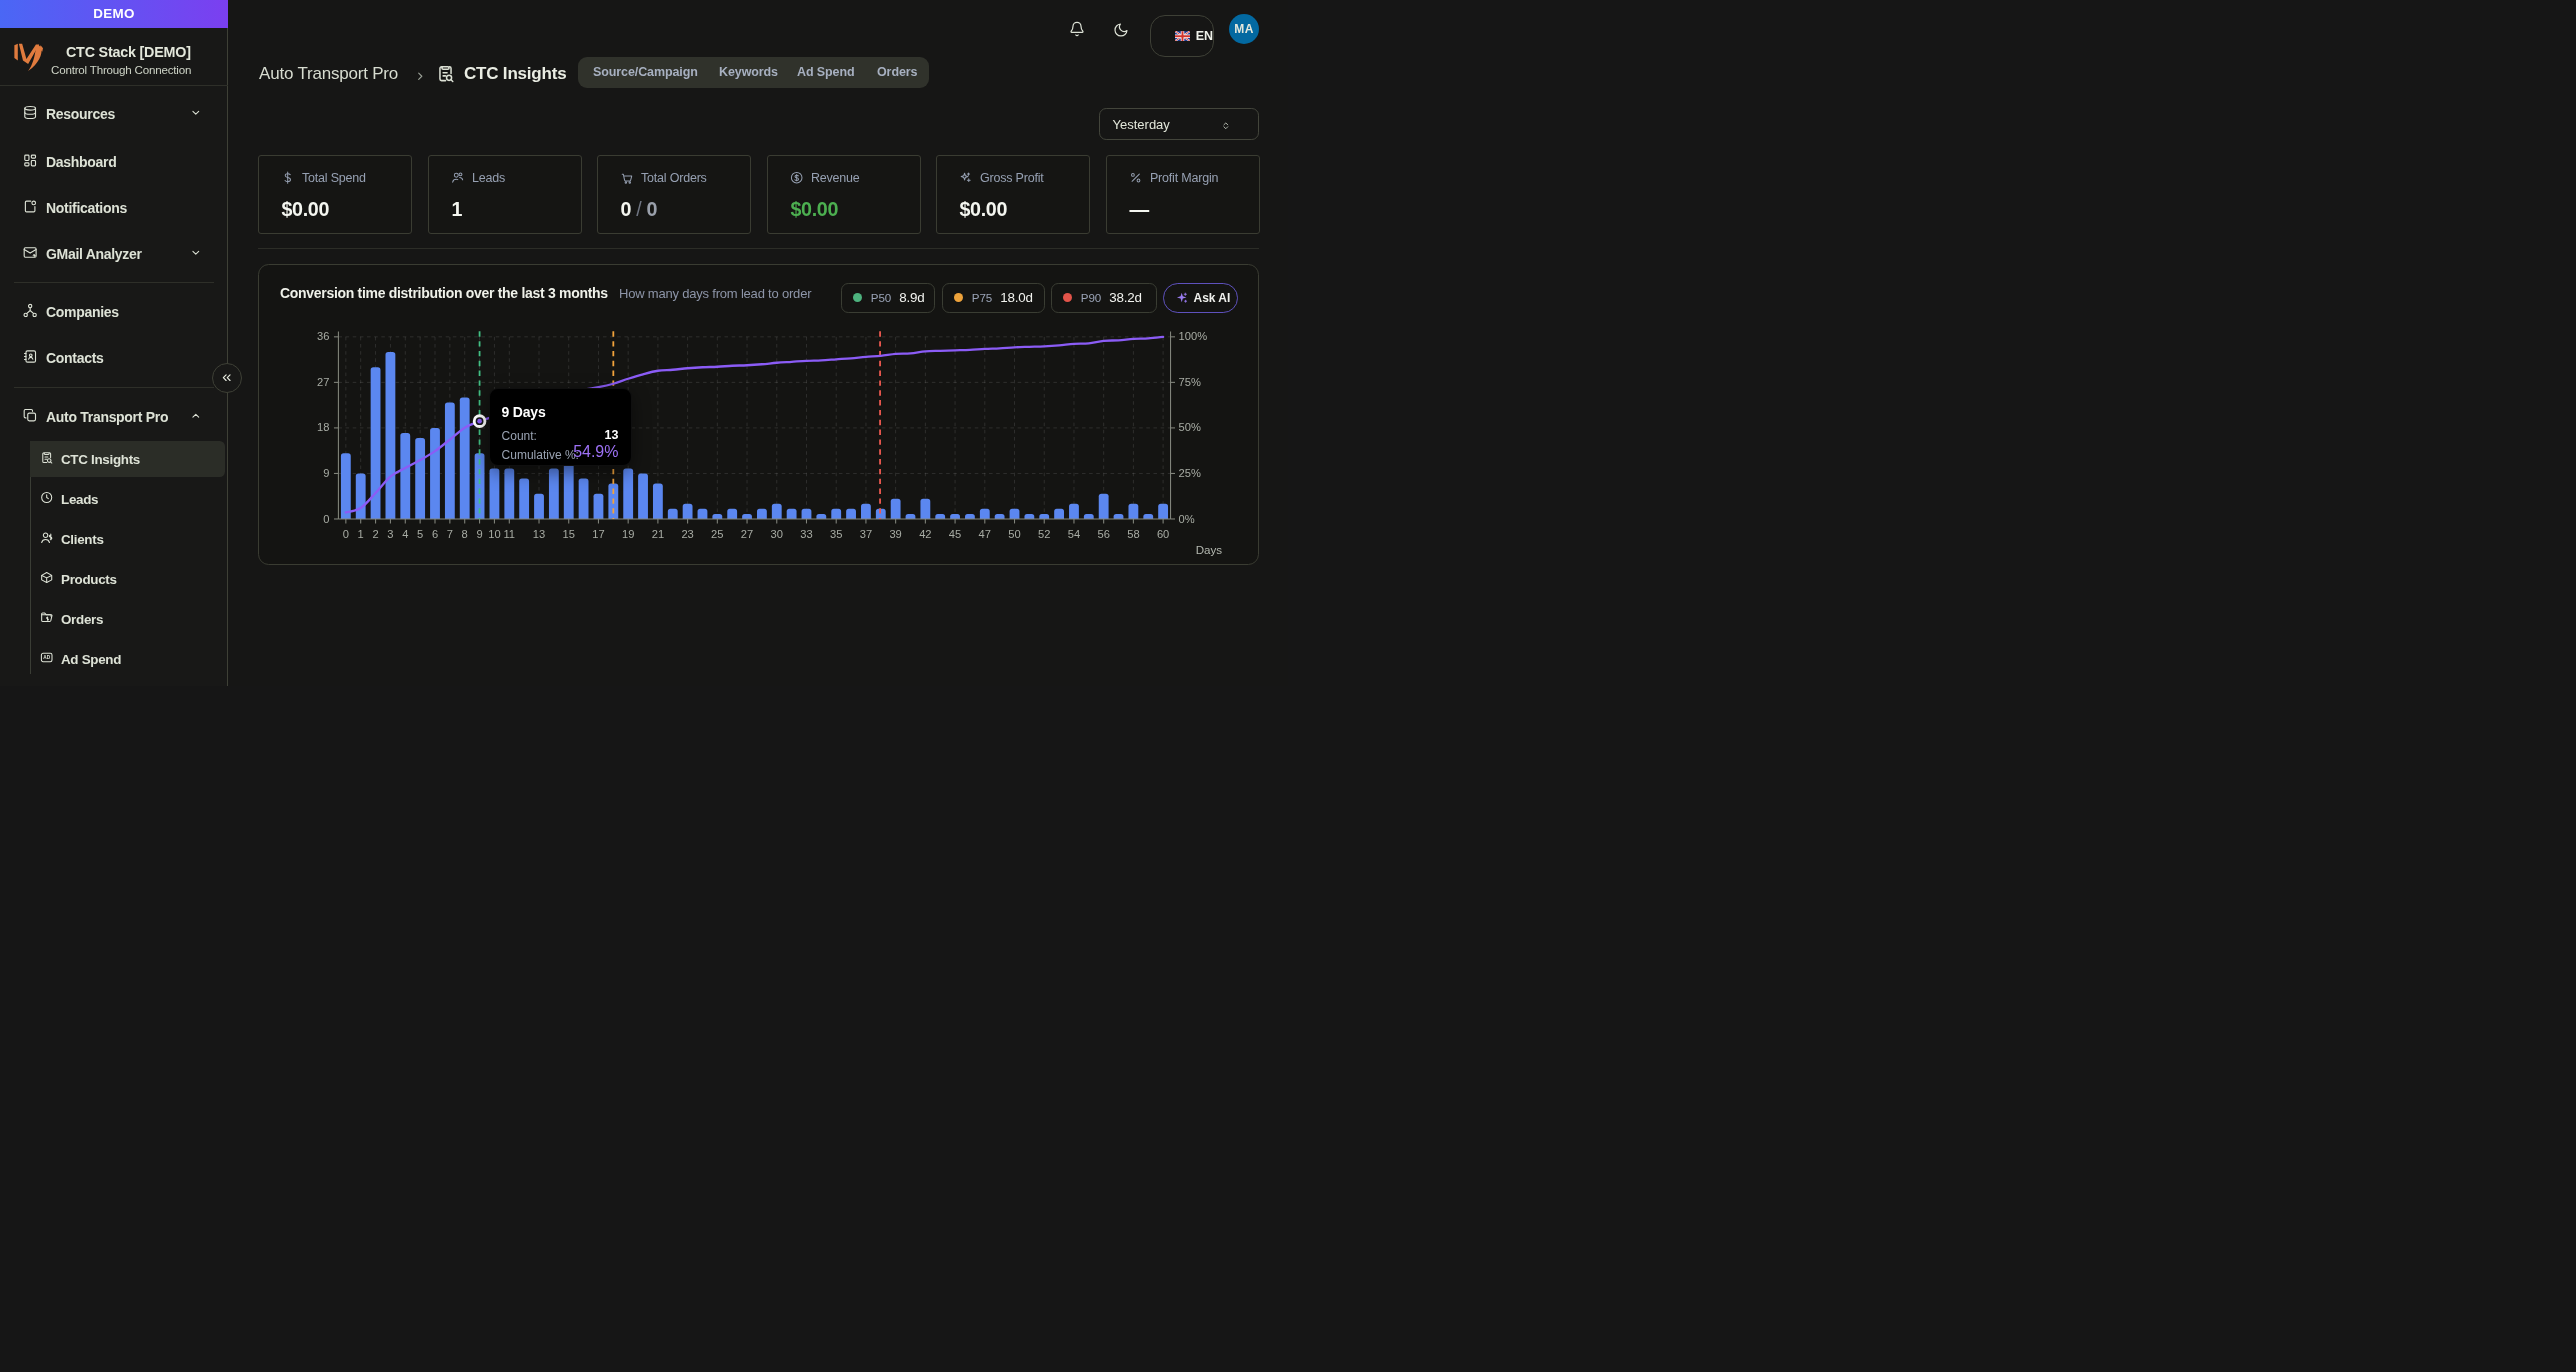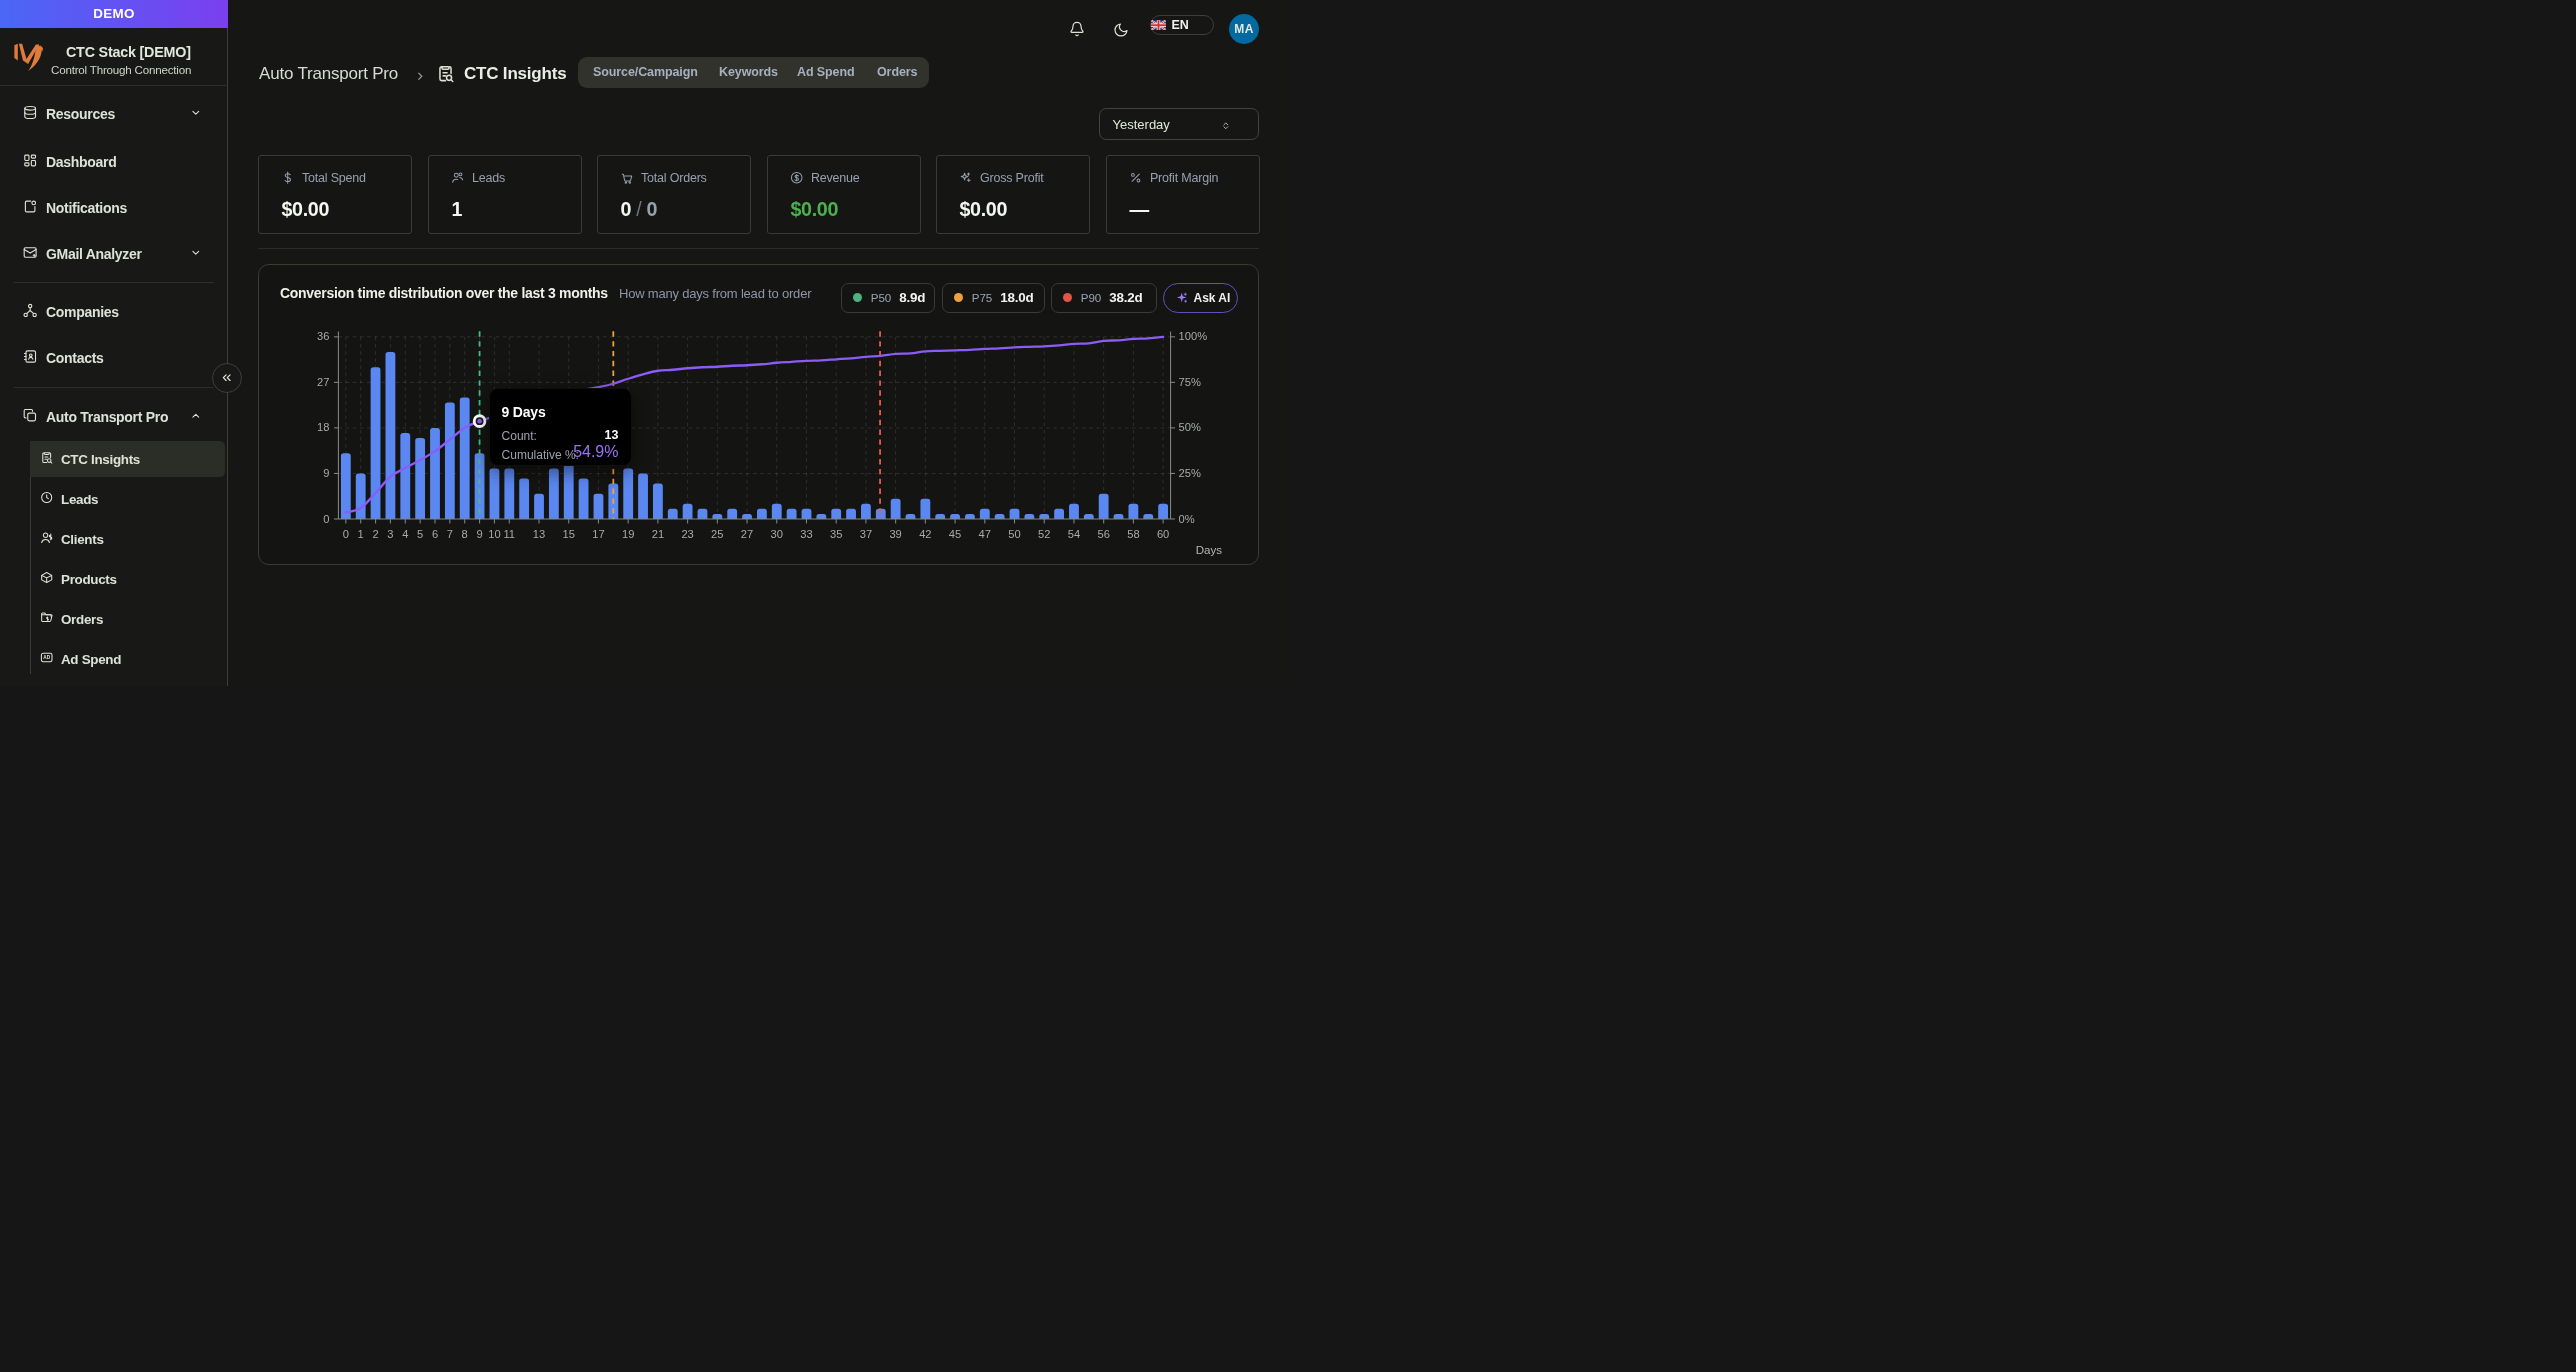--- a/index.html
+++ b/index.html
@@ -11,21 +11,21 @@
 .mitem .chev{position:absolute;left:190px;top:50%;transform:translateY(-50%)}
 .sdiv{position:absolute;left:14.3px;width:200px;height:0.9px;background:#2e2f29}
 .sub .tx{left:61px;font-size:13.4px}
 .sub .ic{left:39px}
 .card{position:absolute;background:#151513;border:0.9px solid #3a3c32;border-radius:3px}
 .clabel{position:absolute;left:22.4px;top:15px;display:flex;align-items:center;gap:7.2px;color:#96a0b2;font-size:12.5px;letter-spacing:-0.2px}
 .cval{position:absolute;left:22.4px;top:42px;font-size:19.7px;font-weight:700;color:#f4f6f0;letter-spacing:-0.3px}
 .pill{position:absolute;border:0.9px solid #3a3d33;border-radius:7.2px;display:flex;align-items:center}
 .dot{width:9px;height:9px;border-radius:50%;margin-left:10.7px}
 .pl{color:#9aa3b6;font-size:11.6px;margin-left:9px}
-.pv{color:#f2f3ef;font-size:13.4px;font-weight:700;margin-left:8px;letter-spacing:-0.2px}
+.pv{color:#f2f3ef;font-size:13.4px;font-weight:400;margin-left:8px;letter-spacing:-0.2px}
 </style></head><body>
 <div id="page">
 
 <div id="side">
 <div class="abs" style="left:0;top:0;width:228px;height:28px;background:linear-gradient(90deg,#4a67f5,#7b3ff0);text-align:center;line-height:28px;color:#fff;font-size:13.4px;font-weight:700;letter-spacing:0.3px">DEMO</div>
 <div class="abs" style="left:14.3px;top:43px"><svg width="29" height="29" viewBox="0 0 32 32">
           <g fill="#e07b3e">
             <path d="M0.4 2.4 L4.2 0.9 V19.2 L0.4 16.6 Z"></path>
             <path d="M5.4 0.9 L9 0.9 L13.7 17.6 L24.2 1.6 L27.8 1.6 L15.6 23.2 L9.9 19.2 Z"></path>
             <path d="M26.8 1.9 L30.2 5.2 C31.6 12.5 27.5 22.5 15.5 31 C20.5 25 23.2 14 24.1 5.6 Z"></path>
@@ -158,21 +158,21 @@
         <path d="m18 17-5-5 5-5"></path>
       </svg>
     </div>
 <div class="abs" style="left:1069px;top:21px"><svg width="16" height="16" viewBox="0 0 24 24" fill="none" stroke="#dde2d6" stroke-width="1.8" stroke-linecap="round" stroke-linejoin="round">
         <path d="M3.26 15.33A1 1 0 0 0 4 17h16a1 1 0 0 0 .74-1.67C19.41 13.96 18 12.5 18 8A6 6 0 0 0 6 8c0 4.5-1.41 5.96-2.74 7.33"></path>
         <path d="M10.27 21a2 2 0 0 0 3.46 0"></path>
       </svg></div>
 <div class="abs" style="left:1113px;top:21.5px"><svg width="16" height="16" viewBox="0 0 24 24" fill="none" stroke="#dde2d6" stroke-width="1.8" stroke-linecap="round" stroke-linejoin="round">
         <path d="M21 12.8A9 9 0 1 1 11.2 3 7 7 0 0 0 21 12.8Z"></path>
       </svg></div>
-<div class="abs" style="left:1150px;top:14.8px;width:64px;height:20px;border:0.9px solid #3e4036;border-radius:15px;display:flex;align-items:center;justify-content:flex-start;gap:5.4px">
+<div class="abs" style="left:1150px;top:14.8px;width:64px;height:42px;border:0.9px solid #3e4036;border-radius:15px;display:flex;align-items:center;justify-content:flex-end;gap:5.4px">
       <span style="display:flex">
         <svg width="15" height="10.3" viewBox="0 0 60 40">
           <rect width="60" height="40" fill="#1f3a93"></rect>
           <path d="M0 0 60 40M60 0 0 40" stroke="#fff" stroke-width="7"></path>
           <path d="M0 0 60 40M60 0 0 40" stroke="#d0342c" stroke-width="3.5"></path>
           <path d="M30 0v40M0 20h60" stroke="#fff" stroke-width="14"></path>
           <path d="M30 0v40M0 20h60" stroke="#d0342c" stroke-width="8"></path>
         </svg>
       </span>
       <span style="color:#eef1e9;font-size:12.5px;font-weight:600">EN</span>

